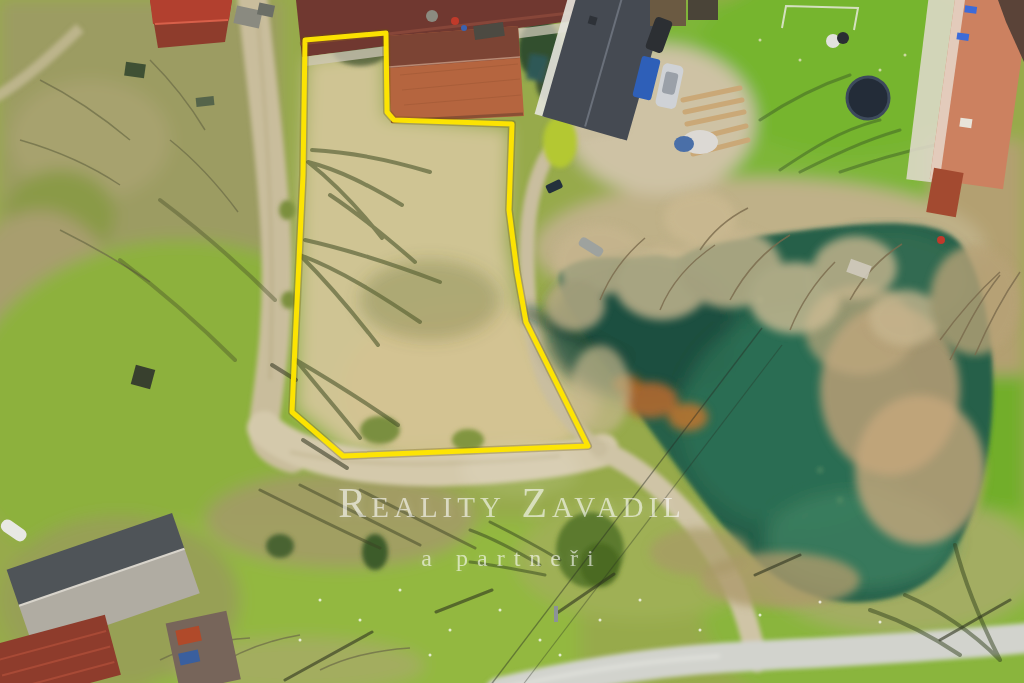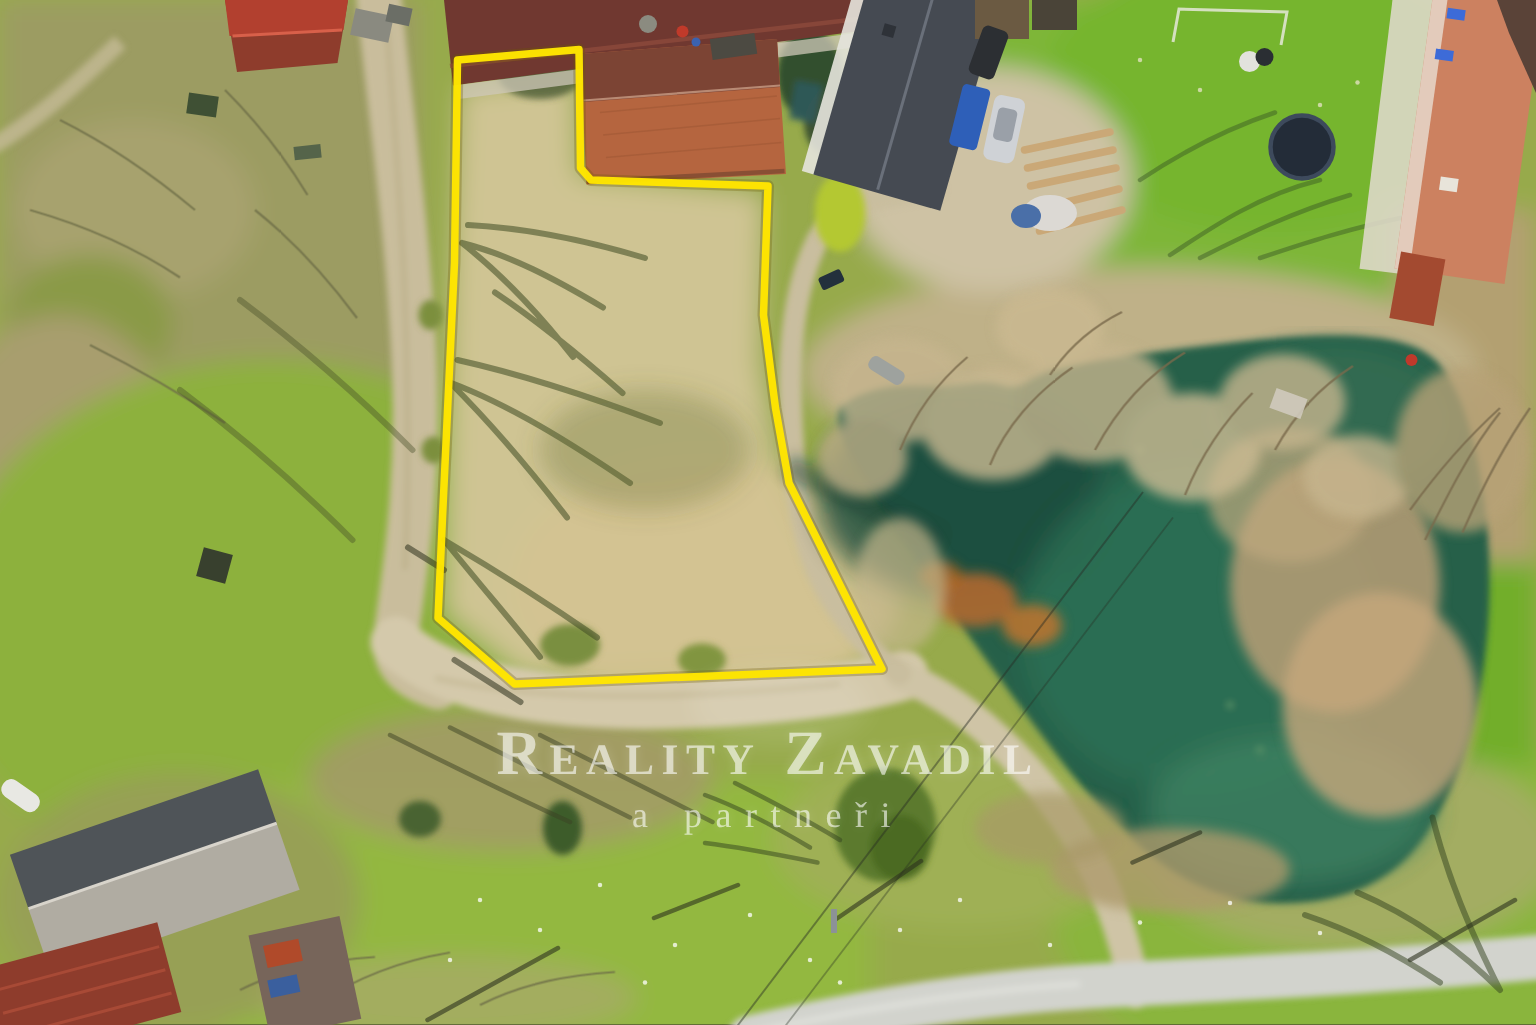--- a/index.html
+++ b/index.html
@@ -2,22 +2,22 @@
 <html><head>
 <meta charset="utf-8">
 <style>
   html,body{margin:0;padding:0;background:#1a1a1a;}
   #stage{position:relative;width:1024px;height:683px;margin:0 auto;overflow:hidden;
          font-family:"Liberation Sans",sans-serif;background:#97aa4c;}
   #stage svg{position:absolute;left:0;top:0;}
   .wm{position:absolute;left:0;right:0;top:482px;text-align:center;
       color:rgba(255,255,255,0.60);font-family:"Liberation Serif","DejaVu Serif",serif;
       pointer-events:none;text-shadow:0 0 8px rgba(255,255,255,0.18);}
-  .wm1{font-size:42px;font-variant:small-caps;letter-spacing:5px;line-height:1;font-weight:700;}
-  .wm2{font-size:24px;letter-spacing:9px;margin-top:8px;line-height:1;}
+  .wm1{font-size:42px;font-variant:small-caps;letter-spacing:5px;line-height:1;font-weight:400;}
+  .wm2{font-size:24px;letter-spacing:9px;margin-top:22px;line-height:1;}
 </style>
 </head>
 <body>
 
 <div id="stage">
 <svg width="1024" height="683" viewBox="0 0 1024 683">
   <defs>
     <filter id="f8" x="-40%" y="-40%" width="180%" height="180%">
           <feGaussianBlur stdDeviation="8"></feGaussianBlur>
         </filter>

